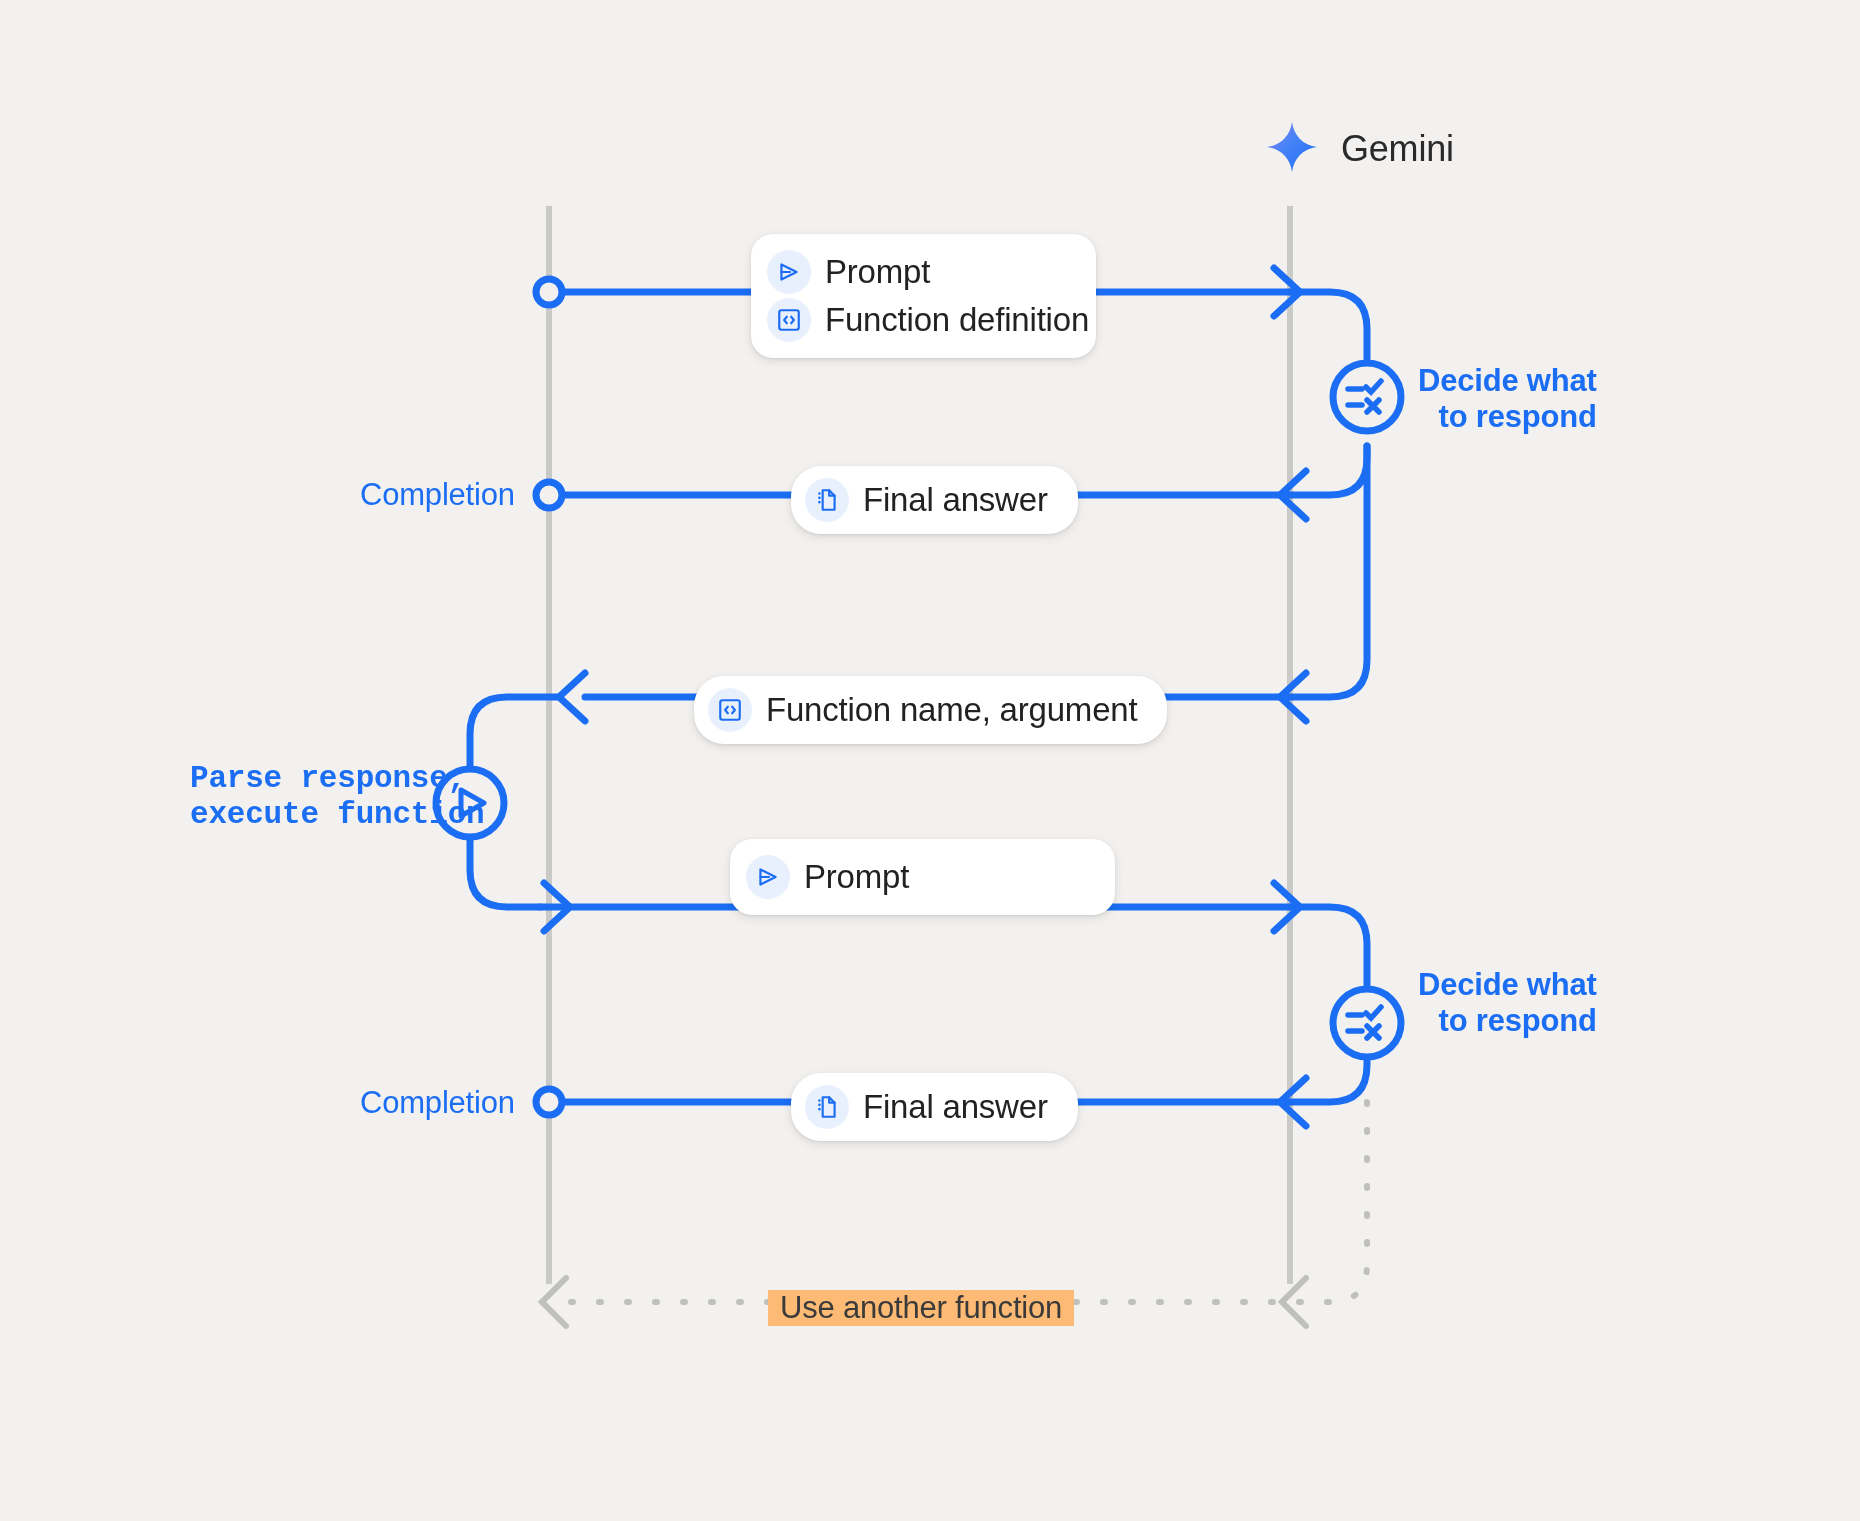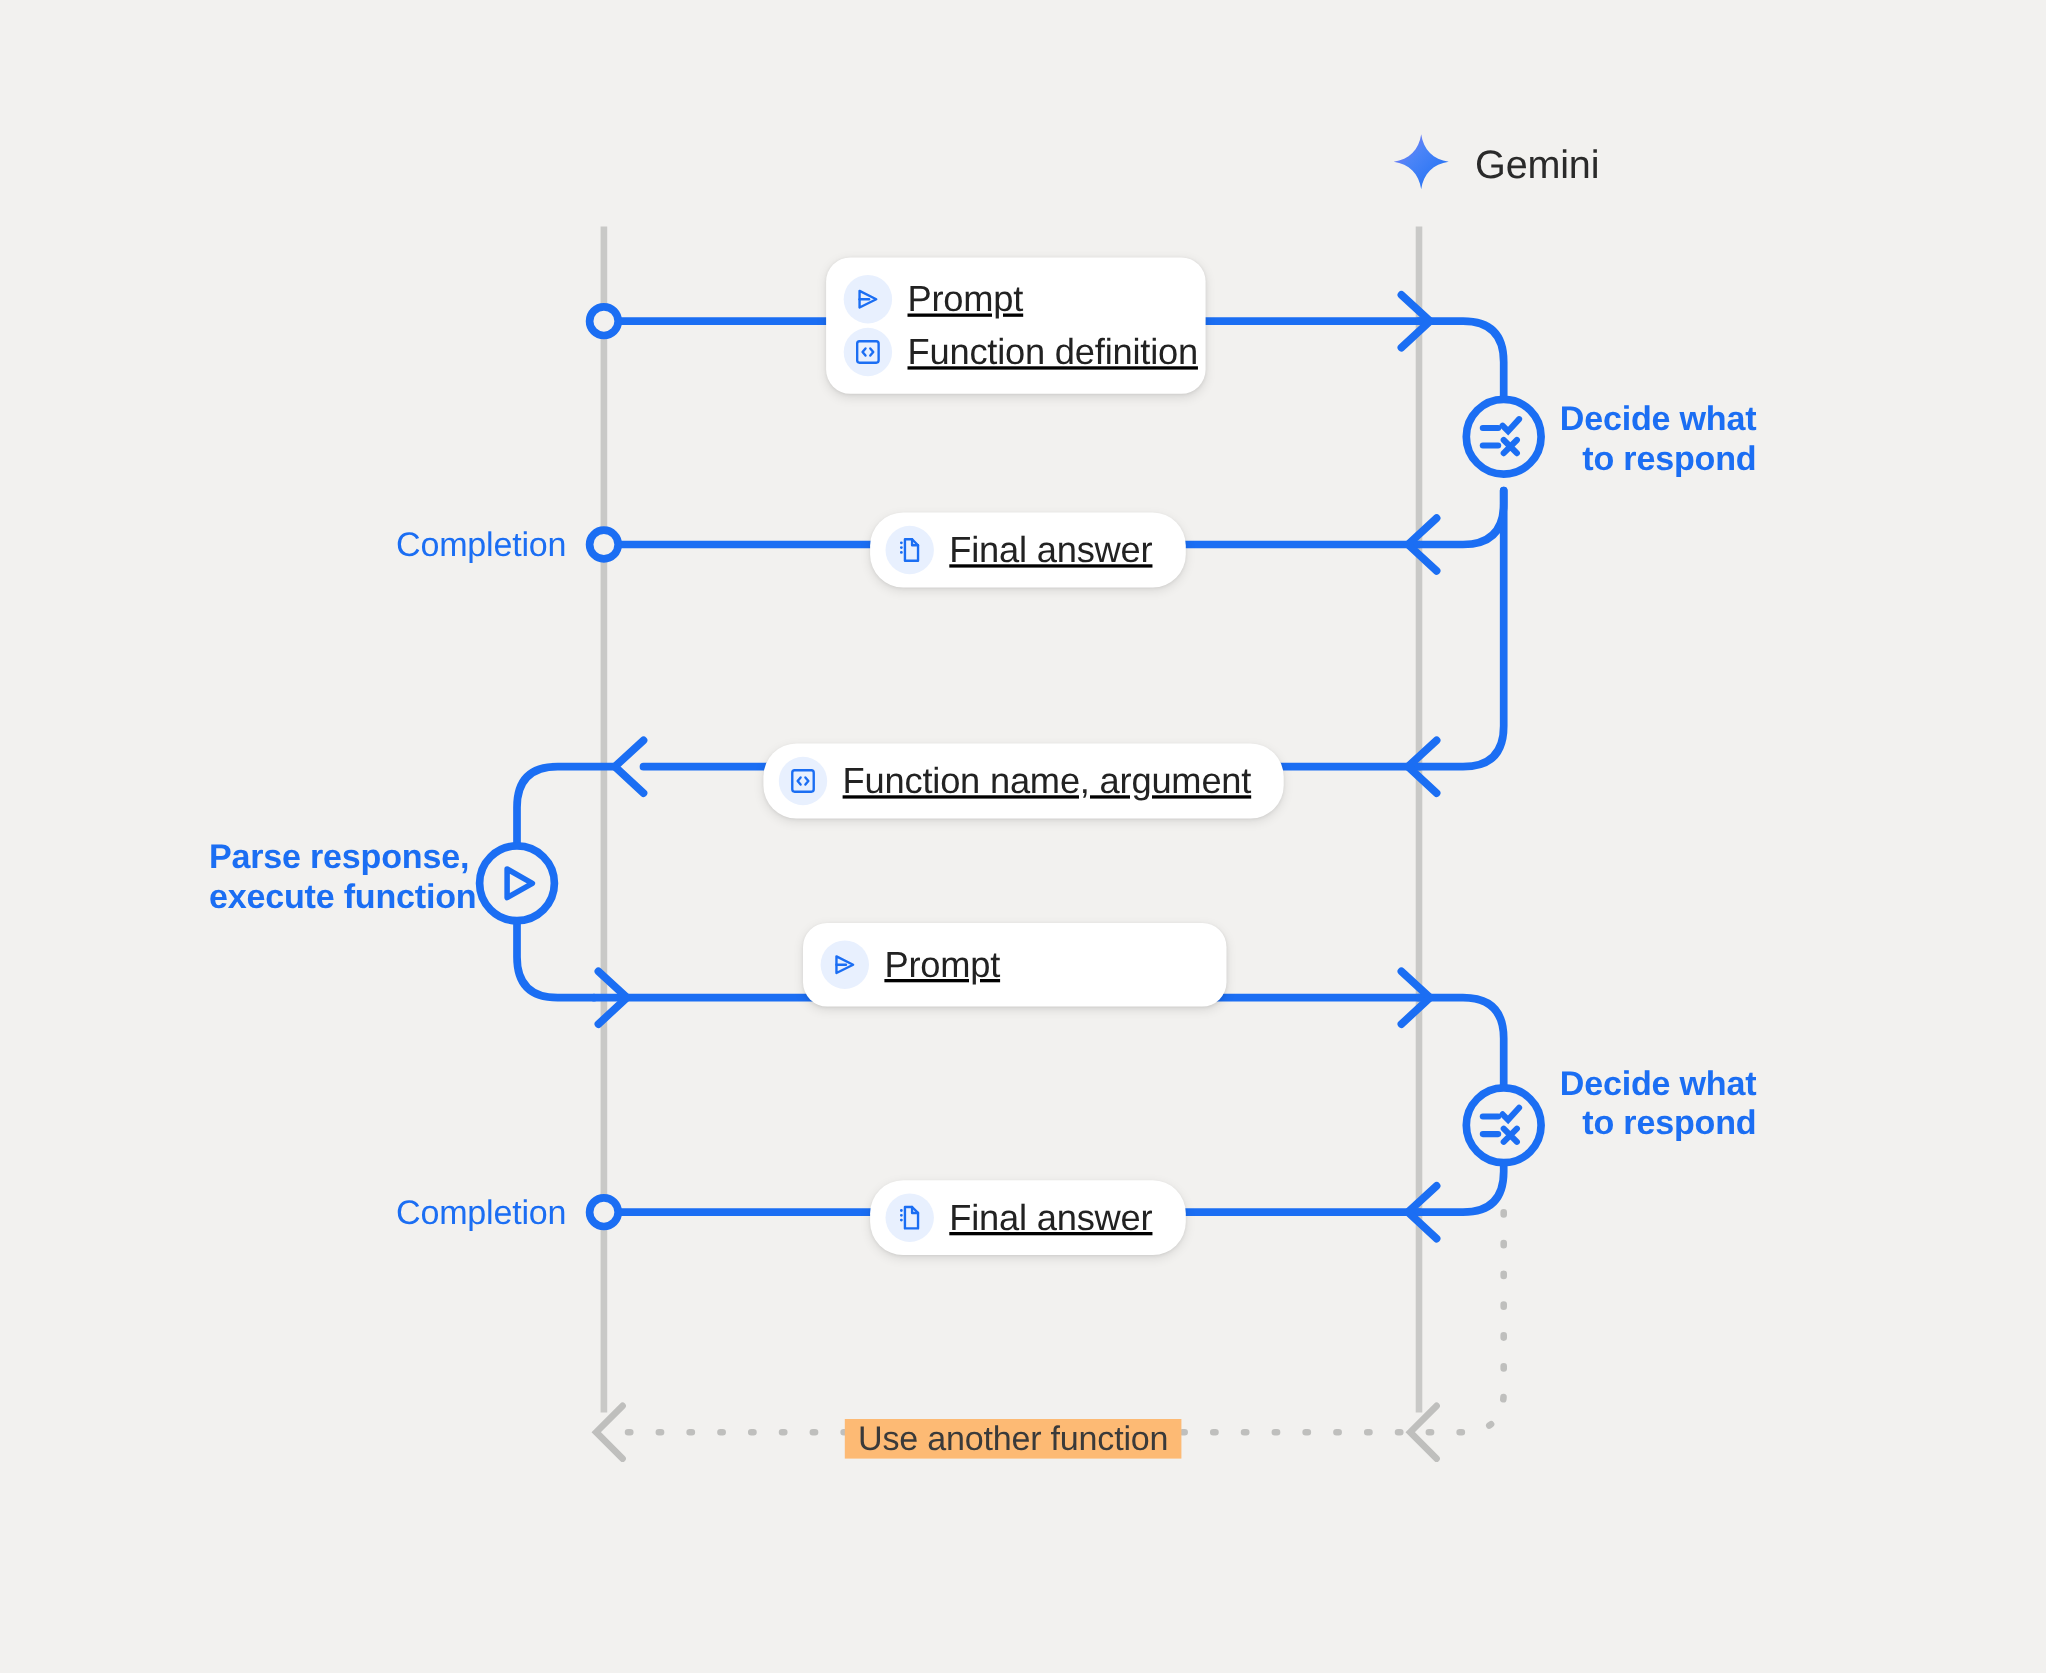--- a/index.html
+++ b/index.html
@@ -32,21 +32,21 @@
   .card{
     position:absolute;
     background:#ffffff;
     border-radius:22px;
     box-shadow:0 3px 10px rgba(0,0,0,0.10), 0 1px 3px rgba(0,0,0,0.07);
     display:flex;flex-direction:column;justify-content:center;
     padding:14px 26px 14px 16px;
     box-sizing:border-box;
   }
   .card.pill{border-radius:30px;padding:10px 30px 10px 14px;}
-  .row{display:flex;align-items:center;gap:14px;height:48px;text-decoration:underline;}
+  .row{display:flex;align-items:center;gap:14px;height:48px;}
   .row .label{font-size:33px;color:#222222;white-space:nowrap;letter-spacing:-0.2px;}
   .ibadge{
     width:44px;height:44px;border-radius:50%;
     background:#e8f0fe;flex:0 0 44px;
     display:flex;align-items:center;justify-content:center;
   }
   .ibadge svg{display:block;}
 
   
   #card-prompt-1{left:751px;top:234px;width:345px;}
@@ -56,21 +56,21 @@
   #card-final-2{left:791px;top:1073px;}
 
   
   .slabel{position:absolute;color:#1b6ef3;font-size:31px;line-height:1.16;letter-spacing:-0.2px;white-space:pre;}
   .slabel.right{text-align:right;}
   .slabel.left{text-align:right;}
   #lbl-completion-1{left:360px;top:477px;}
   #lbl-completion-2{left:360px;top:1085px;}
   #lbl-decide-1{left:1418px;top:363px;font-weight:bold;}
   #lbl-decide-2{left:1418px;top:967px;font-weight:bold;}
-  #lbl-parse{left:190px;top:761px;font-weight:bold;text-align:right;width:235px;}
+  #lbl-parse{left:190px;top:761px;font-weight:bold;text-align:right;width:235px;font-family:Liberation Mono, monospace;}
 
   #lbl-loop{
     position:absolute;left:768px;top:1290px;
     font-size:31px;color:#3a3a3a;letter-spacing:-0.2px;white-space:nowrap;
     background:#fdba74;padding:0 12px;
   }
 </style>
 </head>
 <body>
 

